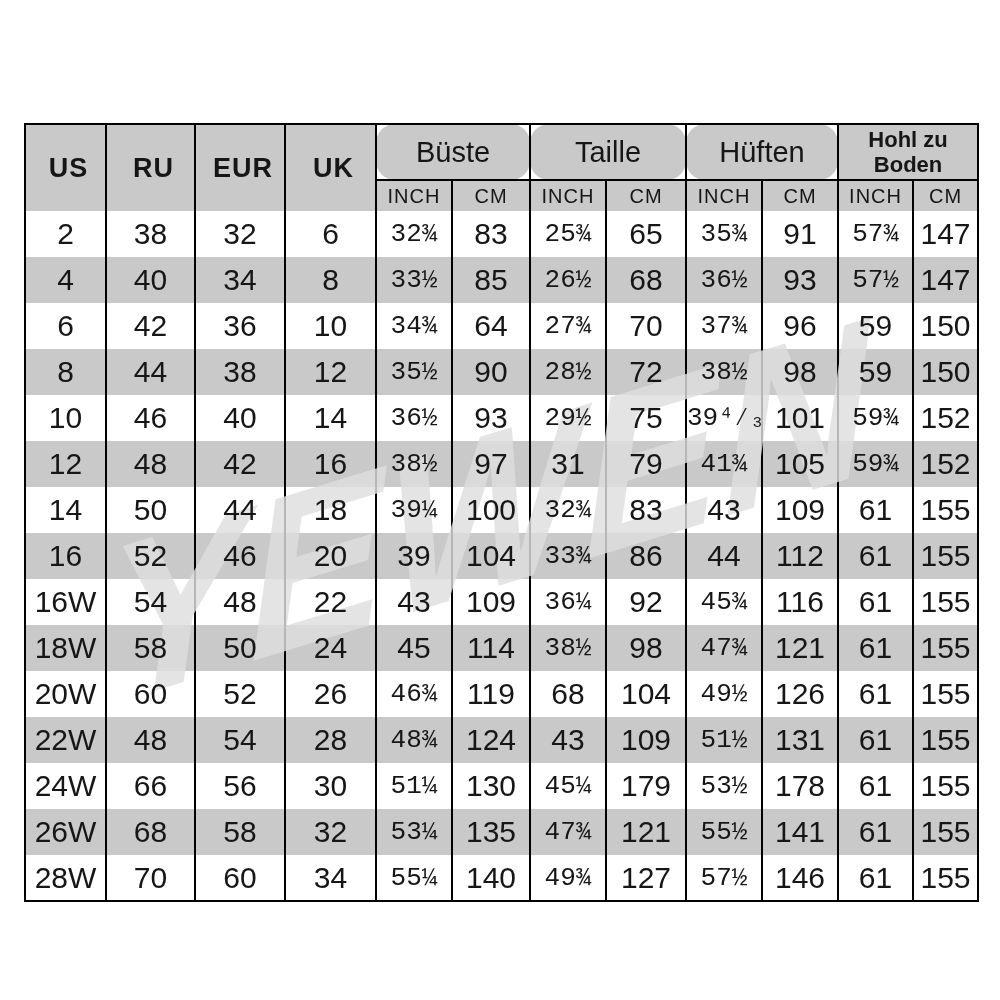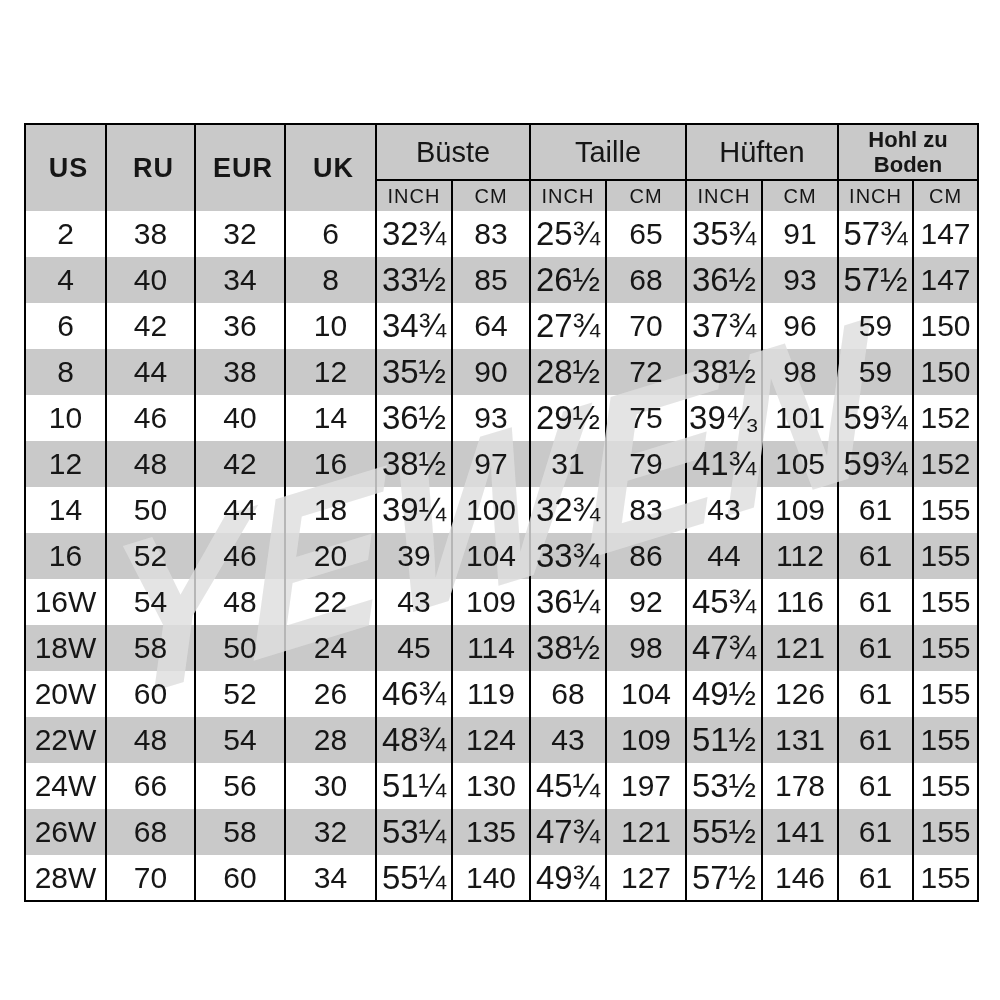--- a/index.html
+++ b/index.html
@@ -16,27 +16,27 @@
   }
   th,td{
     border-left:2px solid #000;border-right:2px solid #000;
     text-align:center;vertical-align:middle;padding:0;
     overflow:hidden;
   }
   thead th{background:#c9c9c9;}
   tr.group-row{height:56px;}
   tr.sub-row{height:31px;}
   th.simple{font-size:27px;font-weight:700;letter-spacing:1px;padding-left:6px;}
-  th.group{font-size:29px;font-weight:400;border-bottom:2px solid #000;}
+  th.group{font-size:29px;font-weight:400;border-bottom:2px solid #000;border-radius:19px;}
   th.group-small{font-size:22px;font-weight:700;line-height:1.15;border-bottom:2px solid #000;}
   th.sub{font-size:20px;font-weight:400;letter-spacing:1px;margin-top:30px;}
   tbody tr{height:46px;background:#ffffff;}
   tbody tr:nth-child(even){background:#c9c9c9;}
   tbody td{font-size:30px;font-weight:400;}
-  tbody td.frac{font-size:33px;}
+  tbody td.frac{font-size:26px;font-family:Liberation Mono, monospace;}
   th > span, td > span{position:relative;z-index:3;}
 
   .watermark{
     position:absolute;left:20px;top:295px;width:940px;height:430px;
     display:flex;align-items:center;justify-content:center;
     transform:rotate(-17deg) skewX(-15deg);
     font-style:italic;font-weight:700;font-size:215px;letter-spacing:2px;
     color:rgba(222,222,222,0.82);
     white-space:nowrap;z-index:2;pointer-events:none;user-select:none;
     line-height:1;
@@ -256,21 +256,21 @@
       <td><span class="cv">155</span></td>
     </tr>
         <tr>
       <td><span class="cv">24W</span></td>
       <td><span class="cv">66</span></td>
       <td><span class="cv">56</span></td>
       <td><span class="cv">30</span></td>
       <td class="frac"><span class="cv">51¼</span></td>
       <td><span class="cv">130</span></td>
       <td class="frac"><span class="cv">45¼</span></td>
-      <td><span class="cv">197</span></td>
+      <td><span class="cv">179</span></td>
       <td class="frac"><span class="cv">53½</span></td>
       <td><span class="cv">178</span></td>
       <td><span class="cv">61</span></td>
       <td><span class="cv">155</span></td>
     </tr>
         <tr>
       <td><span class="cv">26W</span></td>
       <td><span class="cv">68</span></td>
       <td><span class="cv">58</span></td>
       <td><span class="cv">32</span></td>

